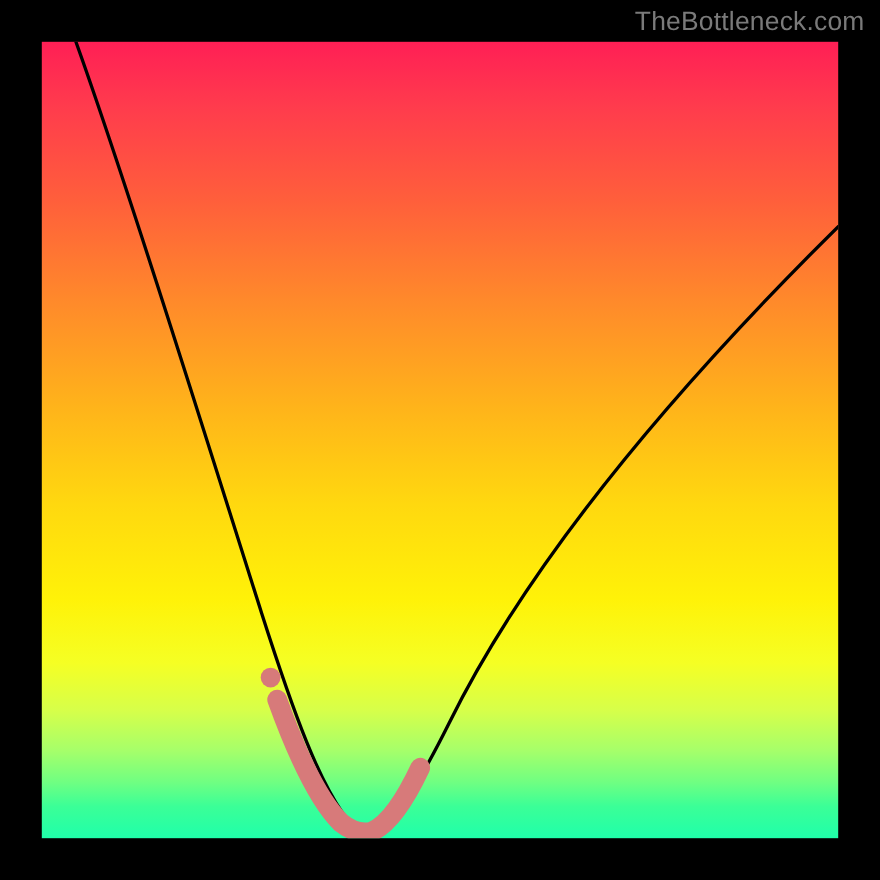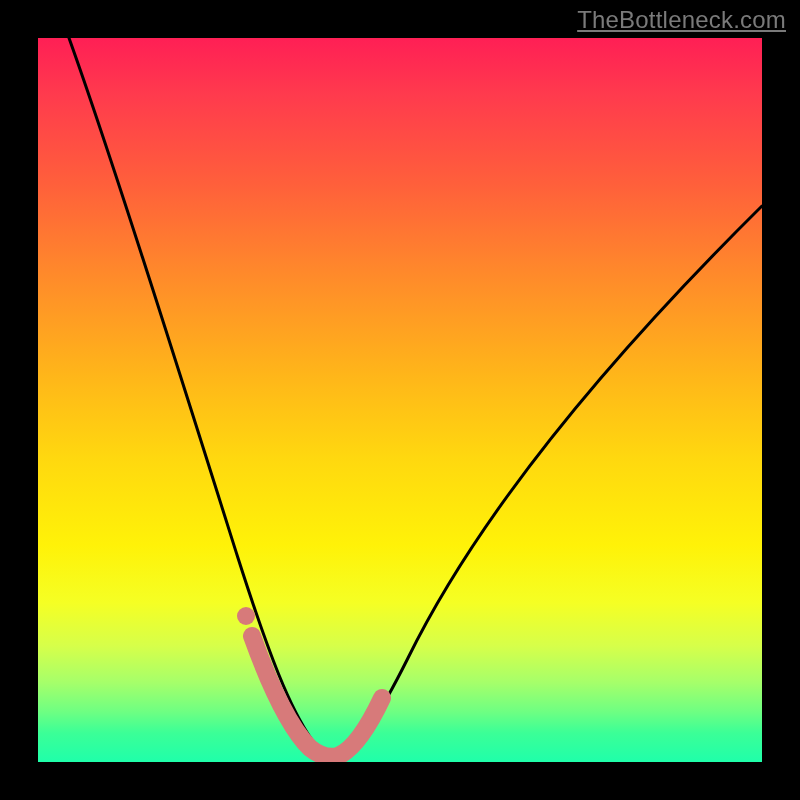--- a/index.html
+++ b/index.html
@@ -42,21 +42,20 @@
       #1fffaa 100%);
   }
   .watermark {
     position: absolute;
     top: 6px;
     right: 14px;
     color: #7a7a7a;
     font-size: 24px;
     letter-spacing: 0.2px;
     user-select: none;
-    text-decoration: underline;
   }
   svg.overlay {
     position: absolute;
     top: 0;
     left: 0;
     width: 724px;
     height: 724px;
   }
 </style>
 </head>

